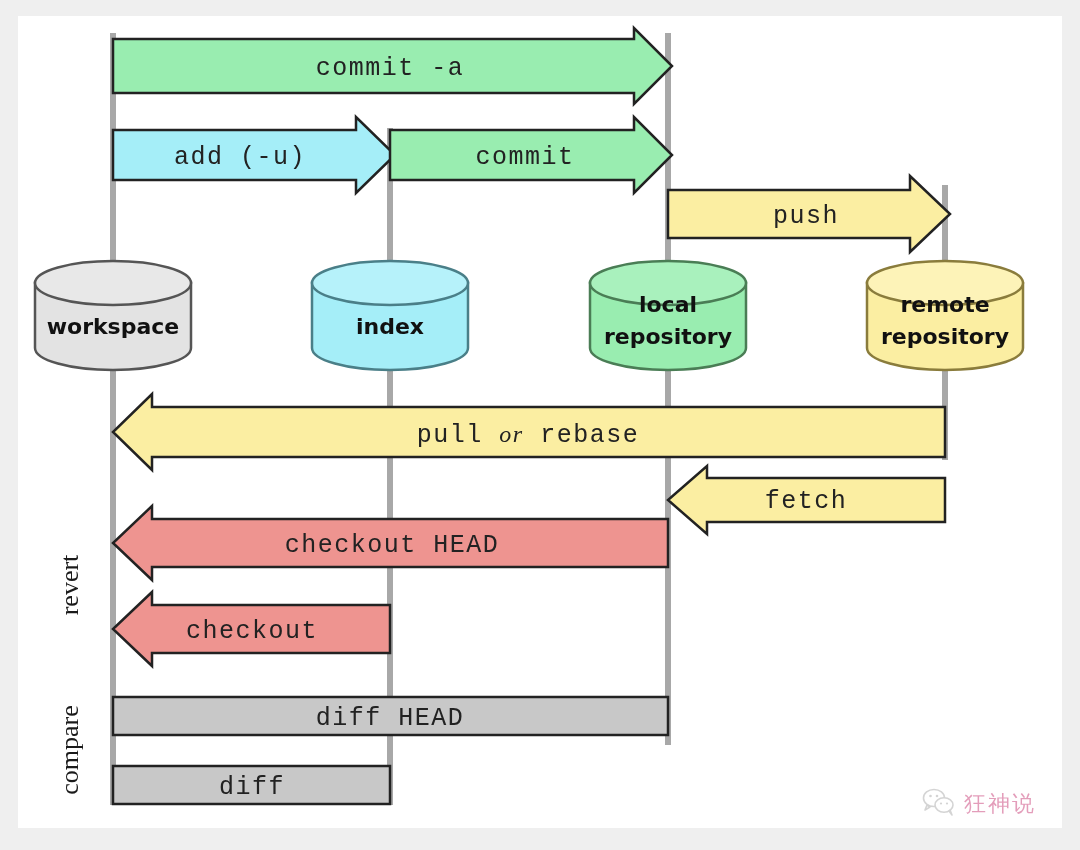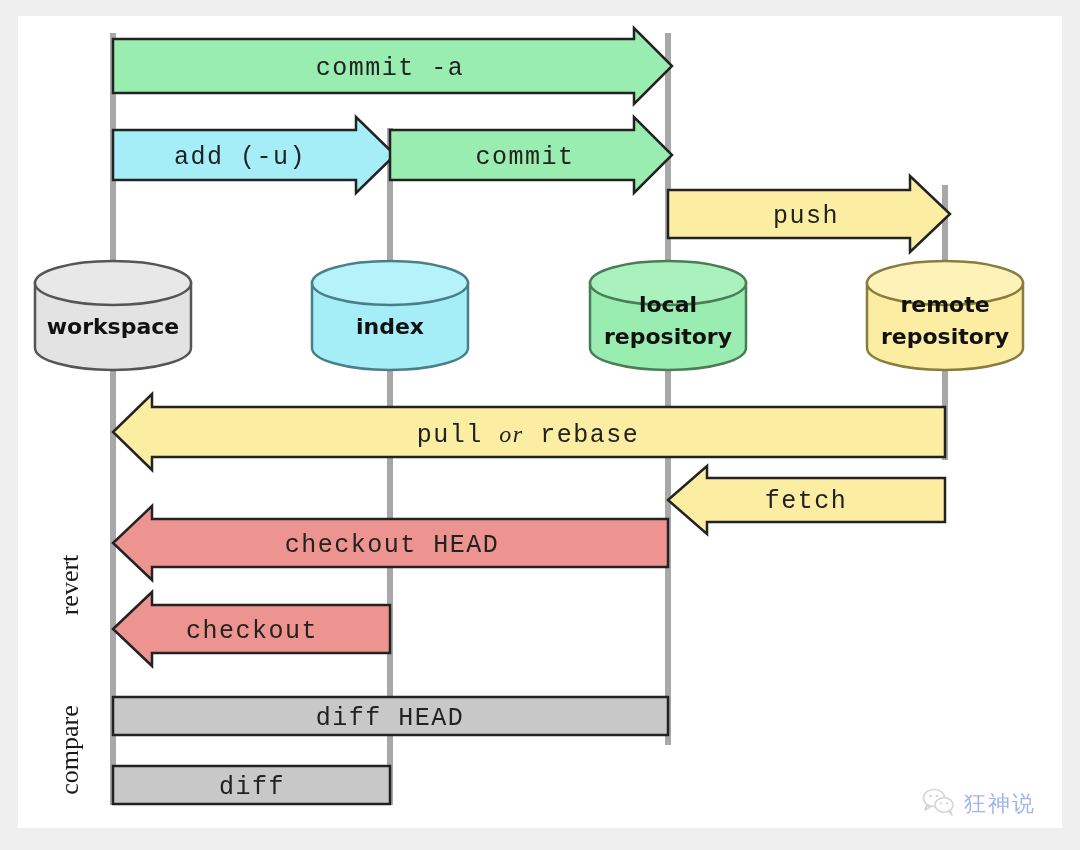--- a/index.html
+++ b/index.html
@@ -61,21 +61,21 @@
     bottom: 30px;
     display: flex;
     align-items: center;
     gap: 8px;
     opacity: 0.42;
     user-select: none;
   }
   #watermark .wm-text {
     font-family: "DejaVu Sans", "Liberation Sans", sans-serif;
     font-size: 22px;
-    color: #1d4ed8;
+    color: #be185d;
     letter-spacing: 2px;
   }
 </style>
 </head>
 <body>
 
 <div id="page">
   <div id="canvas-sheet"></div>
 
   <svg id="diagram-svg" viewBox="0 0 1080 850" xmlns="http://www.w3.org/2000/svg">

